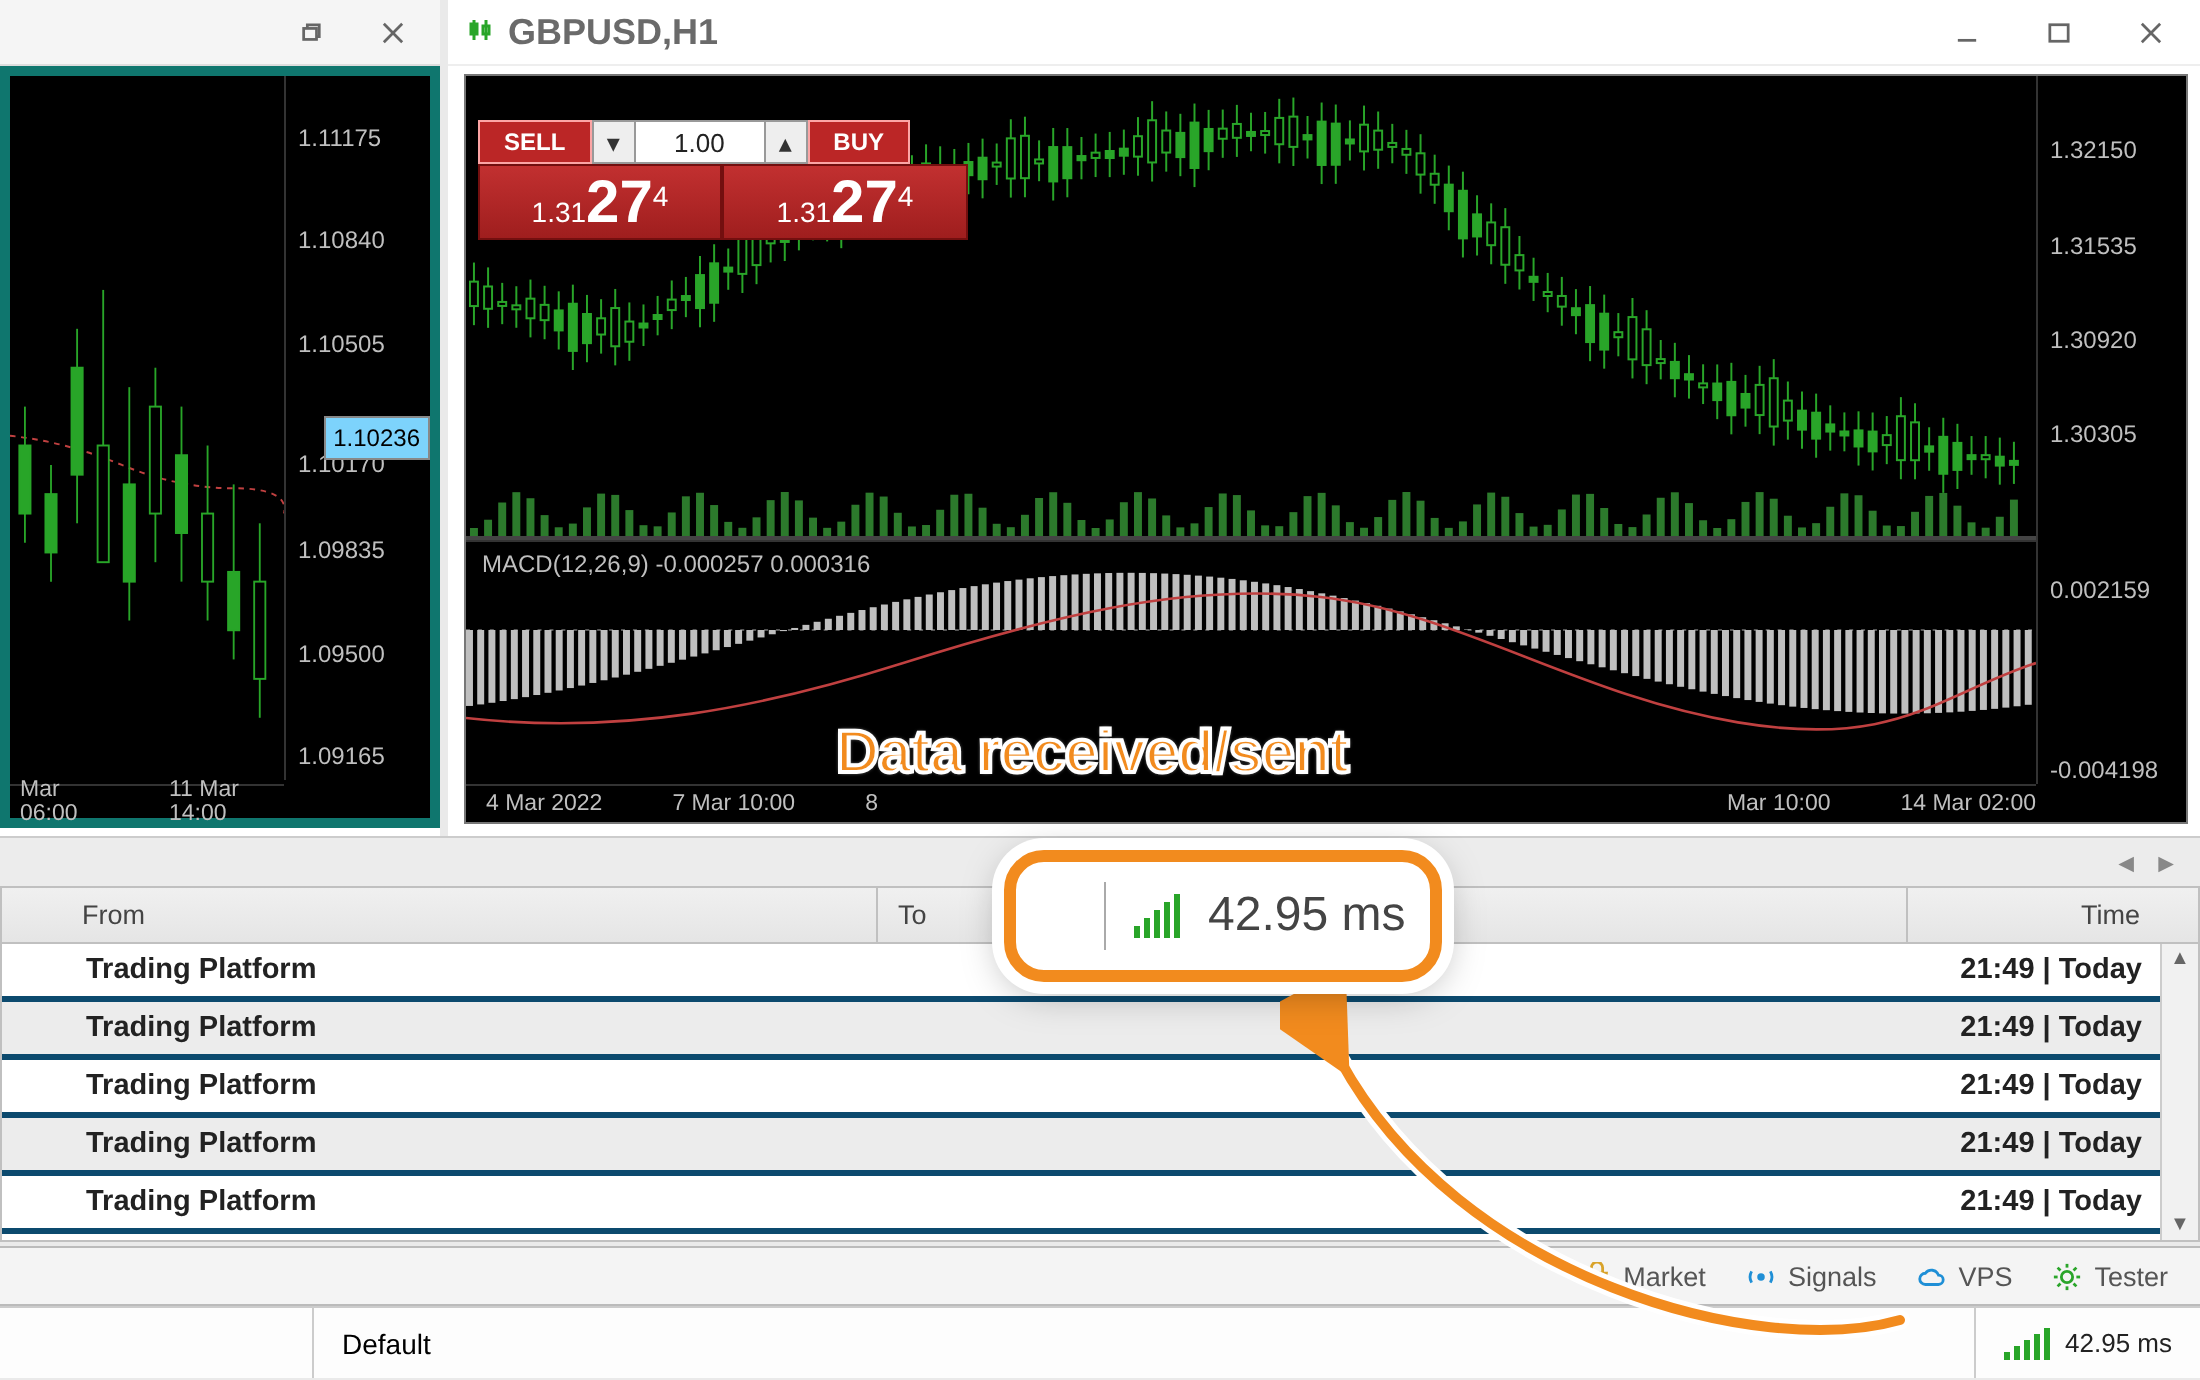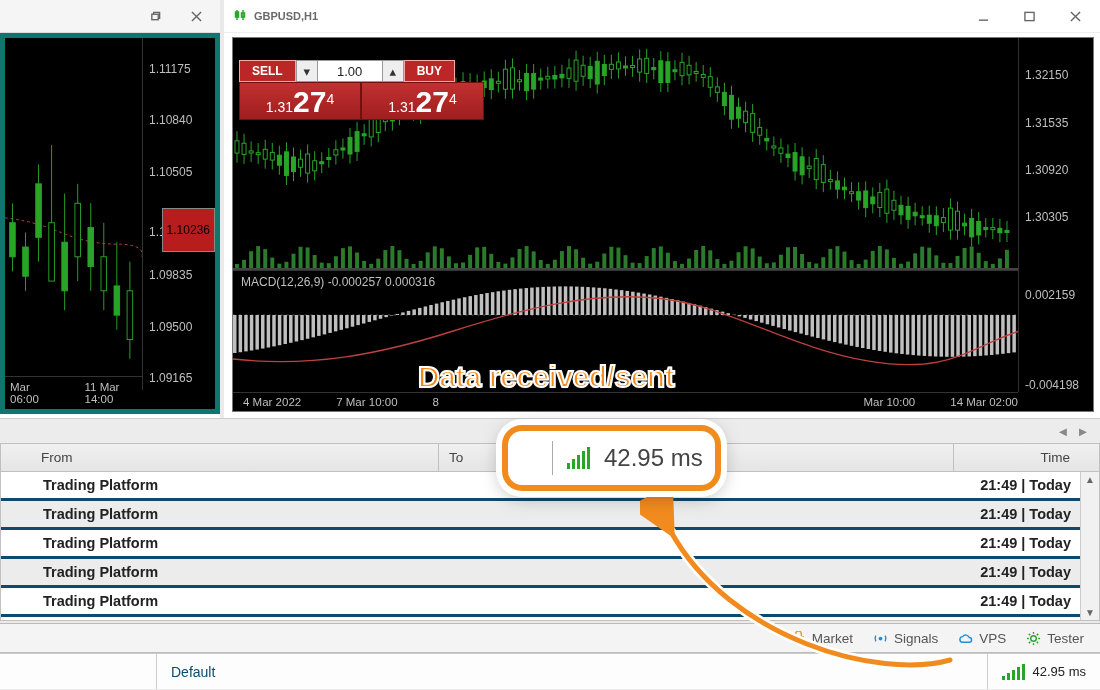--- a/index.html
+++ b/index.html
@@ -27,42 +27,42 @@
   .tbtn svg { width:11px; height:11px; stroke:#666; stroke-width:1.5; fill:none; }
   .left-frag .chart-area {
     position:relative; height:381px; background:#000; border:5px solid #0f766e;
   }
   .chart-area .plot { position:absolute; left:0; top:0; right:73px; bottom:19px; overflow:hidden; }
   .chart-area .yaxis {
     position:absolute; right:0; top:0; bottom:19px; width:73px;
     border-left:1px solid #333; color:#bfbfbf; font-size:12px;
   }
   .chart-area .xaxis {
-    position:absolute; left:0; right:73px; bottom:0; height:33px;
+    position:absolute; left:0; right:73px; bottom:0; height:17px;
     border-top:1px solid #333; color:#bfbfbf; font-size:11.5px;
     display:flex; align-items:center; gap:30px; padding-left:5px;
   }
   .ylabel { position:absolute; left:6px; white-space:nowrap; }
   .price-tag {
-    position:absolute; right:0; background:#b91c1c; color:#000;
-    font-size:12px; padding:14px 4px; border:1px solid #888;
+    position:absolute; right:0; background:#7dd3fc; color:#000;
+    font-size:12px; padding:3px 4px; border:1px solid #888;
   }
 
   
   .right-win {
     position:absolute; left:224px; top:0; width:876px; height:418px;
     background:#fff; box-shadow: 0 1px 0 rgba(0,0,0,0.25);
     display:flex; flex-direction:column;
   }
   .right-win .titlebar {
     height:33px; background:#fff; border-bottom:1px solid #eee;
     display:flex; align-items:center; padding:0 6px 0 10px; gap:8px;
   }
   .right-win .titlebar .ticon svg { width:12px; height:12px; }
-  .right-win .title { color:#6a6a6a; font-weight:600; font-size:11px; }
+  .right-win .title { color:#6a6a6a; font-weight:600; font-size:18px; }
   .right-win .spacer { flex:1; }
   .right-win .main-chart {
     flex:1; margin:4px 6px 6px 8px; background:#000; border:1px solid #777;
     position:relative;
   }
   .main-chart .upper {
     position:absolute; left:0; right:75px; top:0; height:230px; overflow:hidden;
   }
   .main-chart .lower {
     position:absolute; left:0; right:75px; top:232px; bottom:19px; border-top:1px solid #333; overflow:hidden;
@@ -167,21 +167,21 @@
   .tab-item svg { width:15px; height:15px; }
 
   
   .status-bar {
     position:absolute; left:0; right:0; top:653px; height:36px;
     background:#fdfdfd; border-top:1px solid #ccc;
     display:flex; align-items:center;
   }
   .status-cell {
     height:100%; display:flex; align-items:center; padding:0 14px;
-    border-left:1px solid #ccc; color:#0c4a6e; font-size:14px;
+    border-left:1px solid #ccc; color:#000000; font-size:14px;
   }
   .status-cell:first-child{border-left:none;}
   .conn-cell {
     margin-left:auto; display:flex; align-items:center; gap:8px;
     border-left:1px solid #ccc; padding:0 14px; height:100%;
   }
   .sigbars { display:flex; align-items:flex-end; gap:2px; height:16px; }
   .sigbars span { width:3px; background:#28a528; }
   .sigbars span:nth-child(1){height:4px;}
   .sigbars span:nth-child(2){height:7px;}

